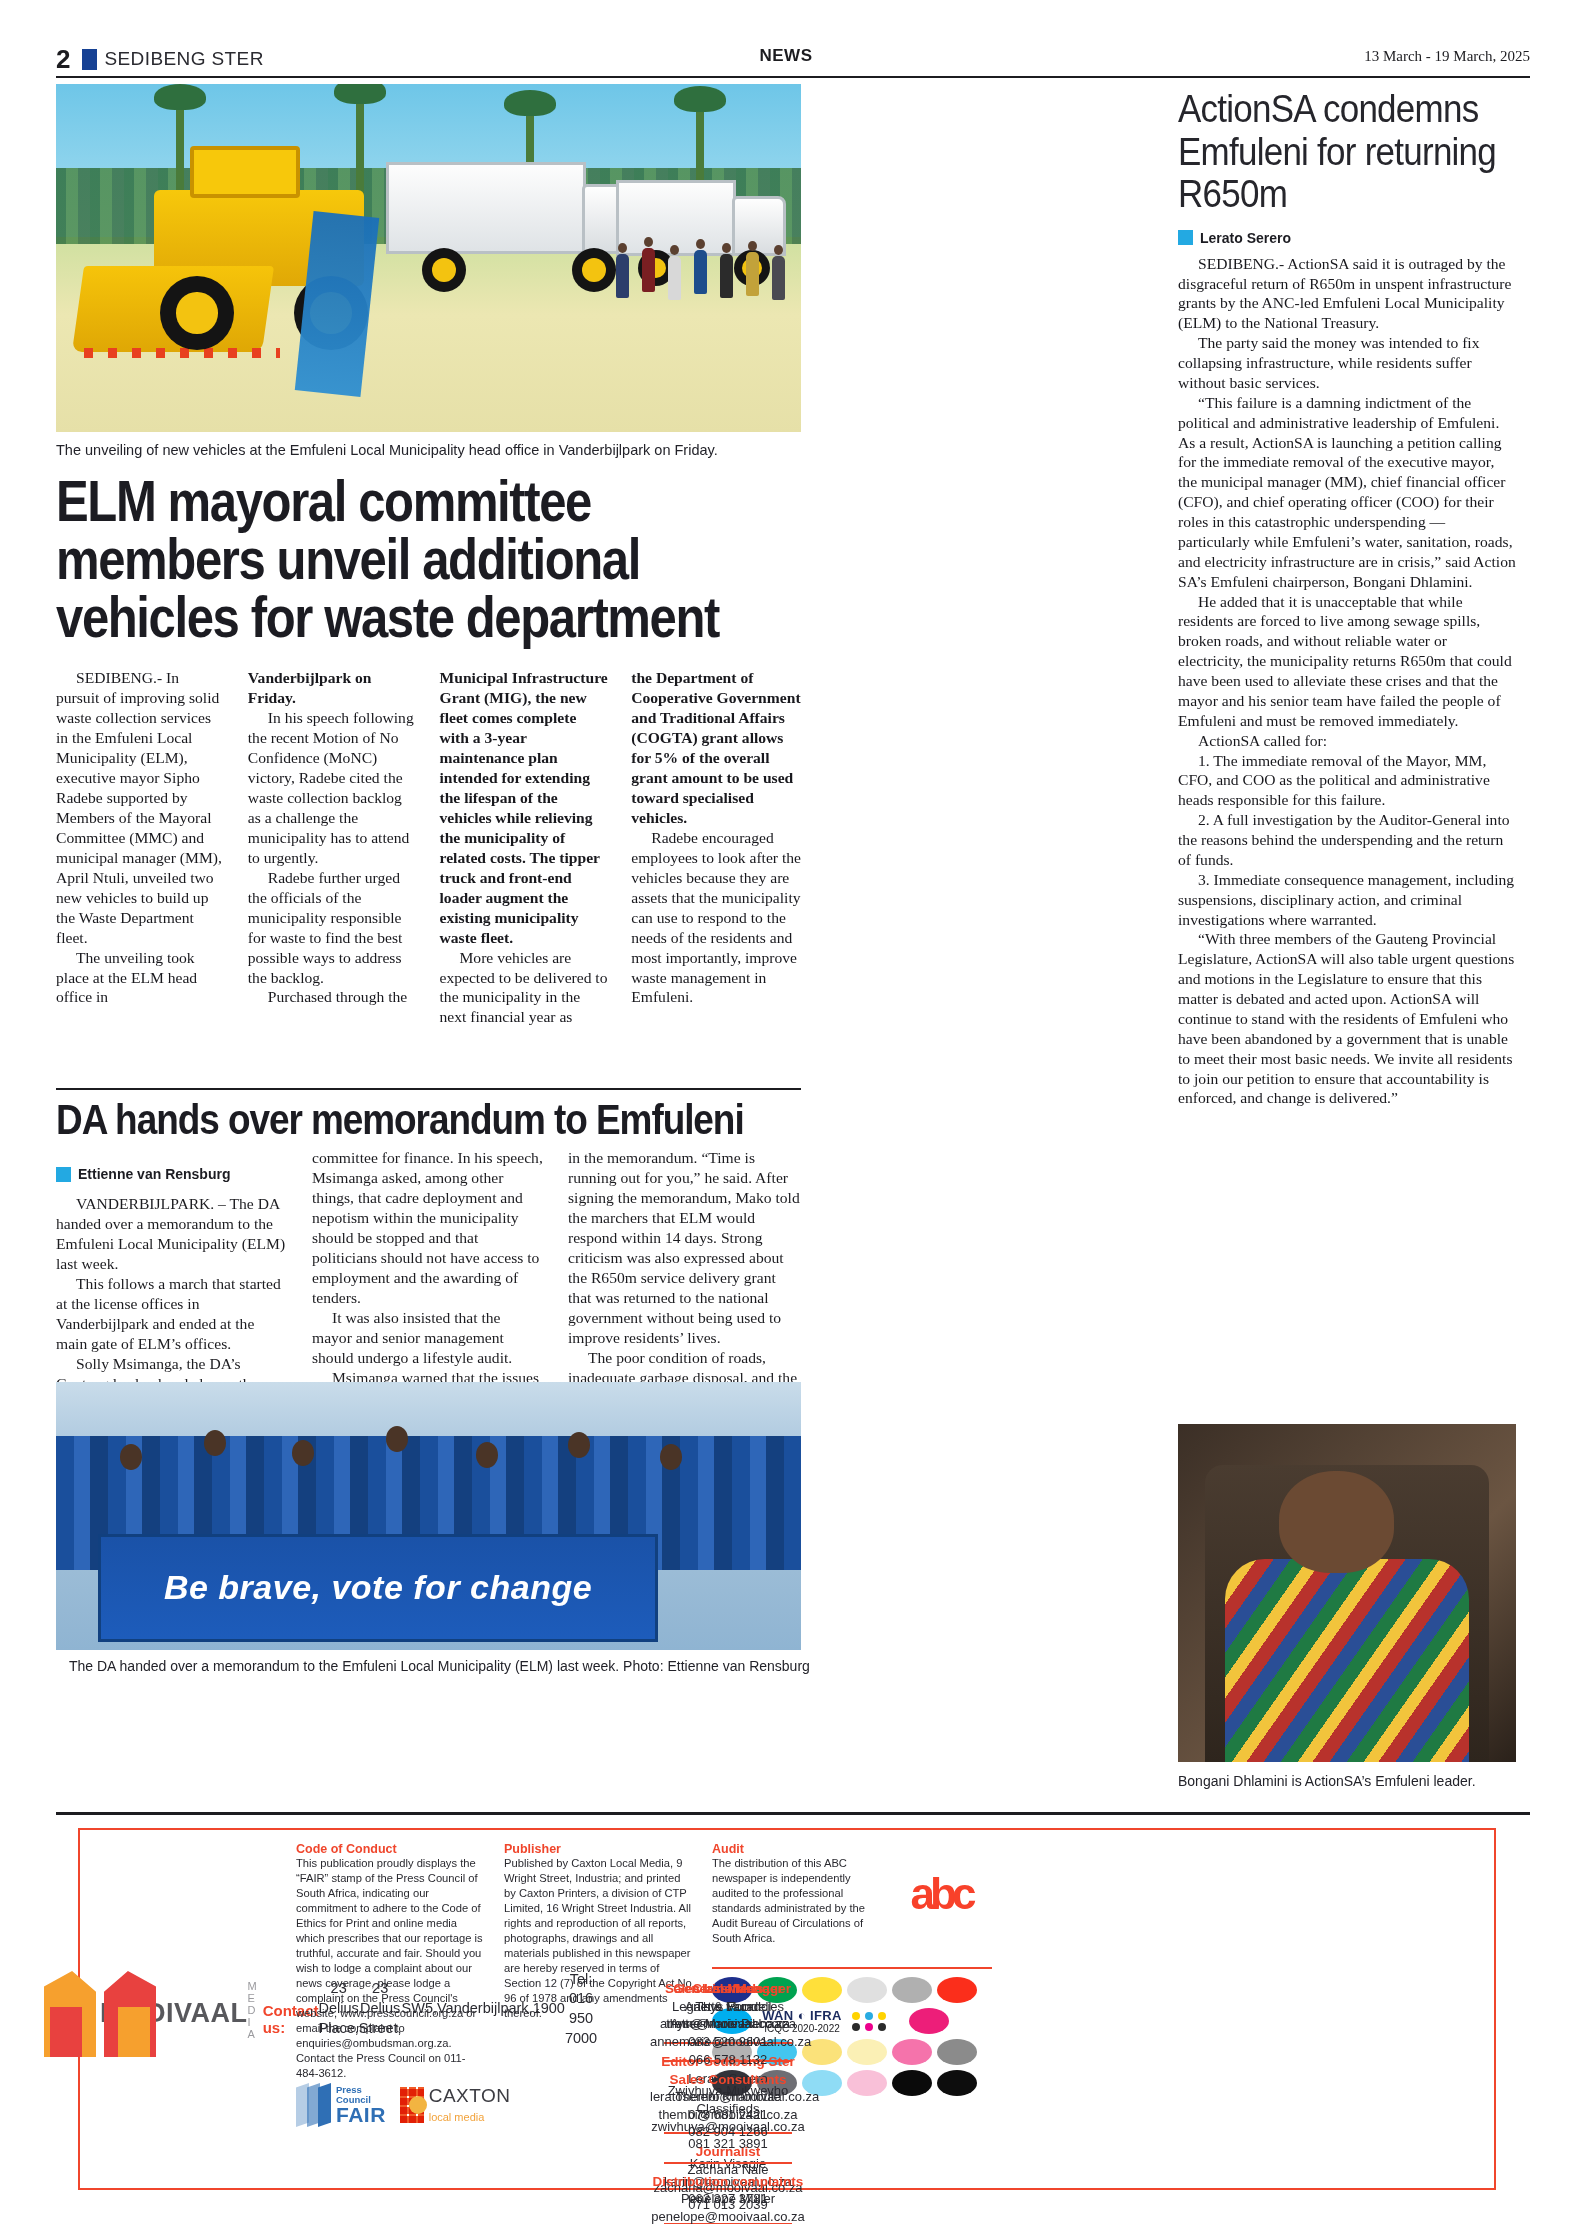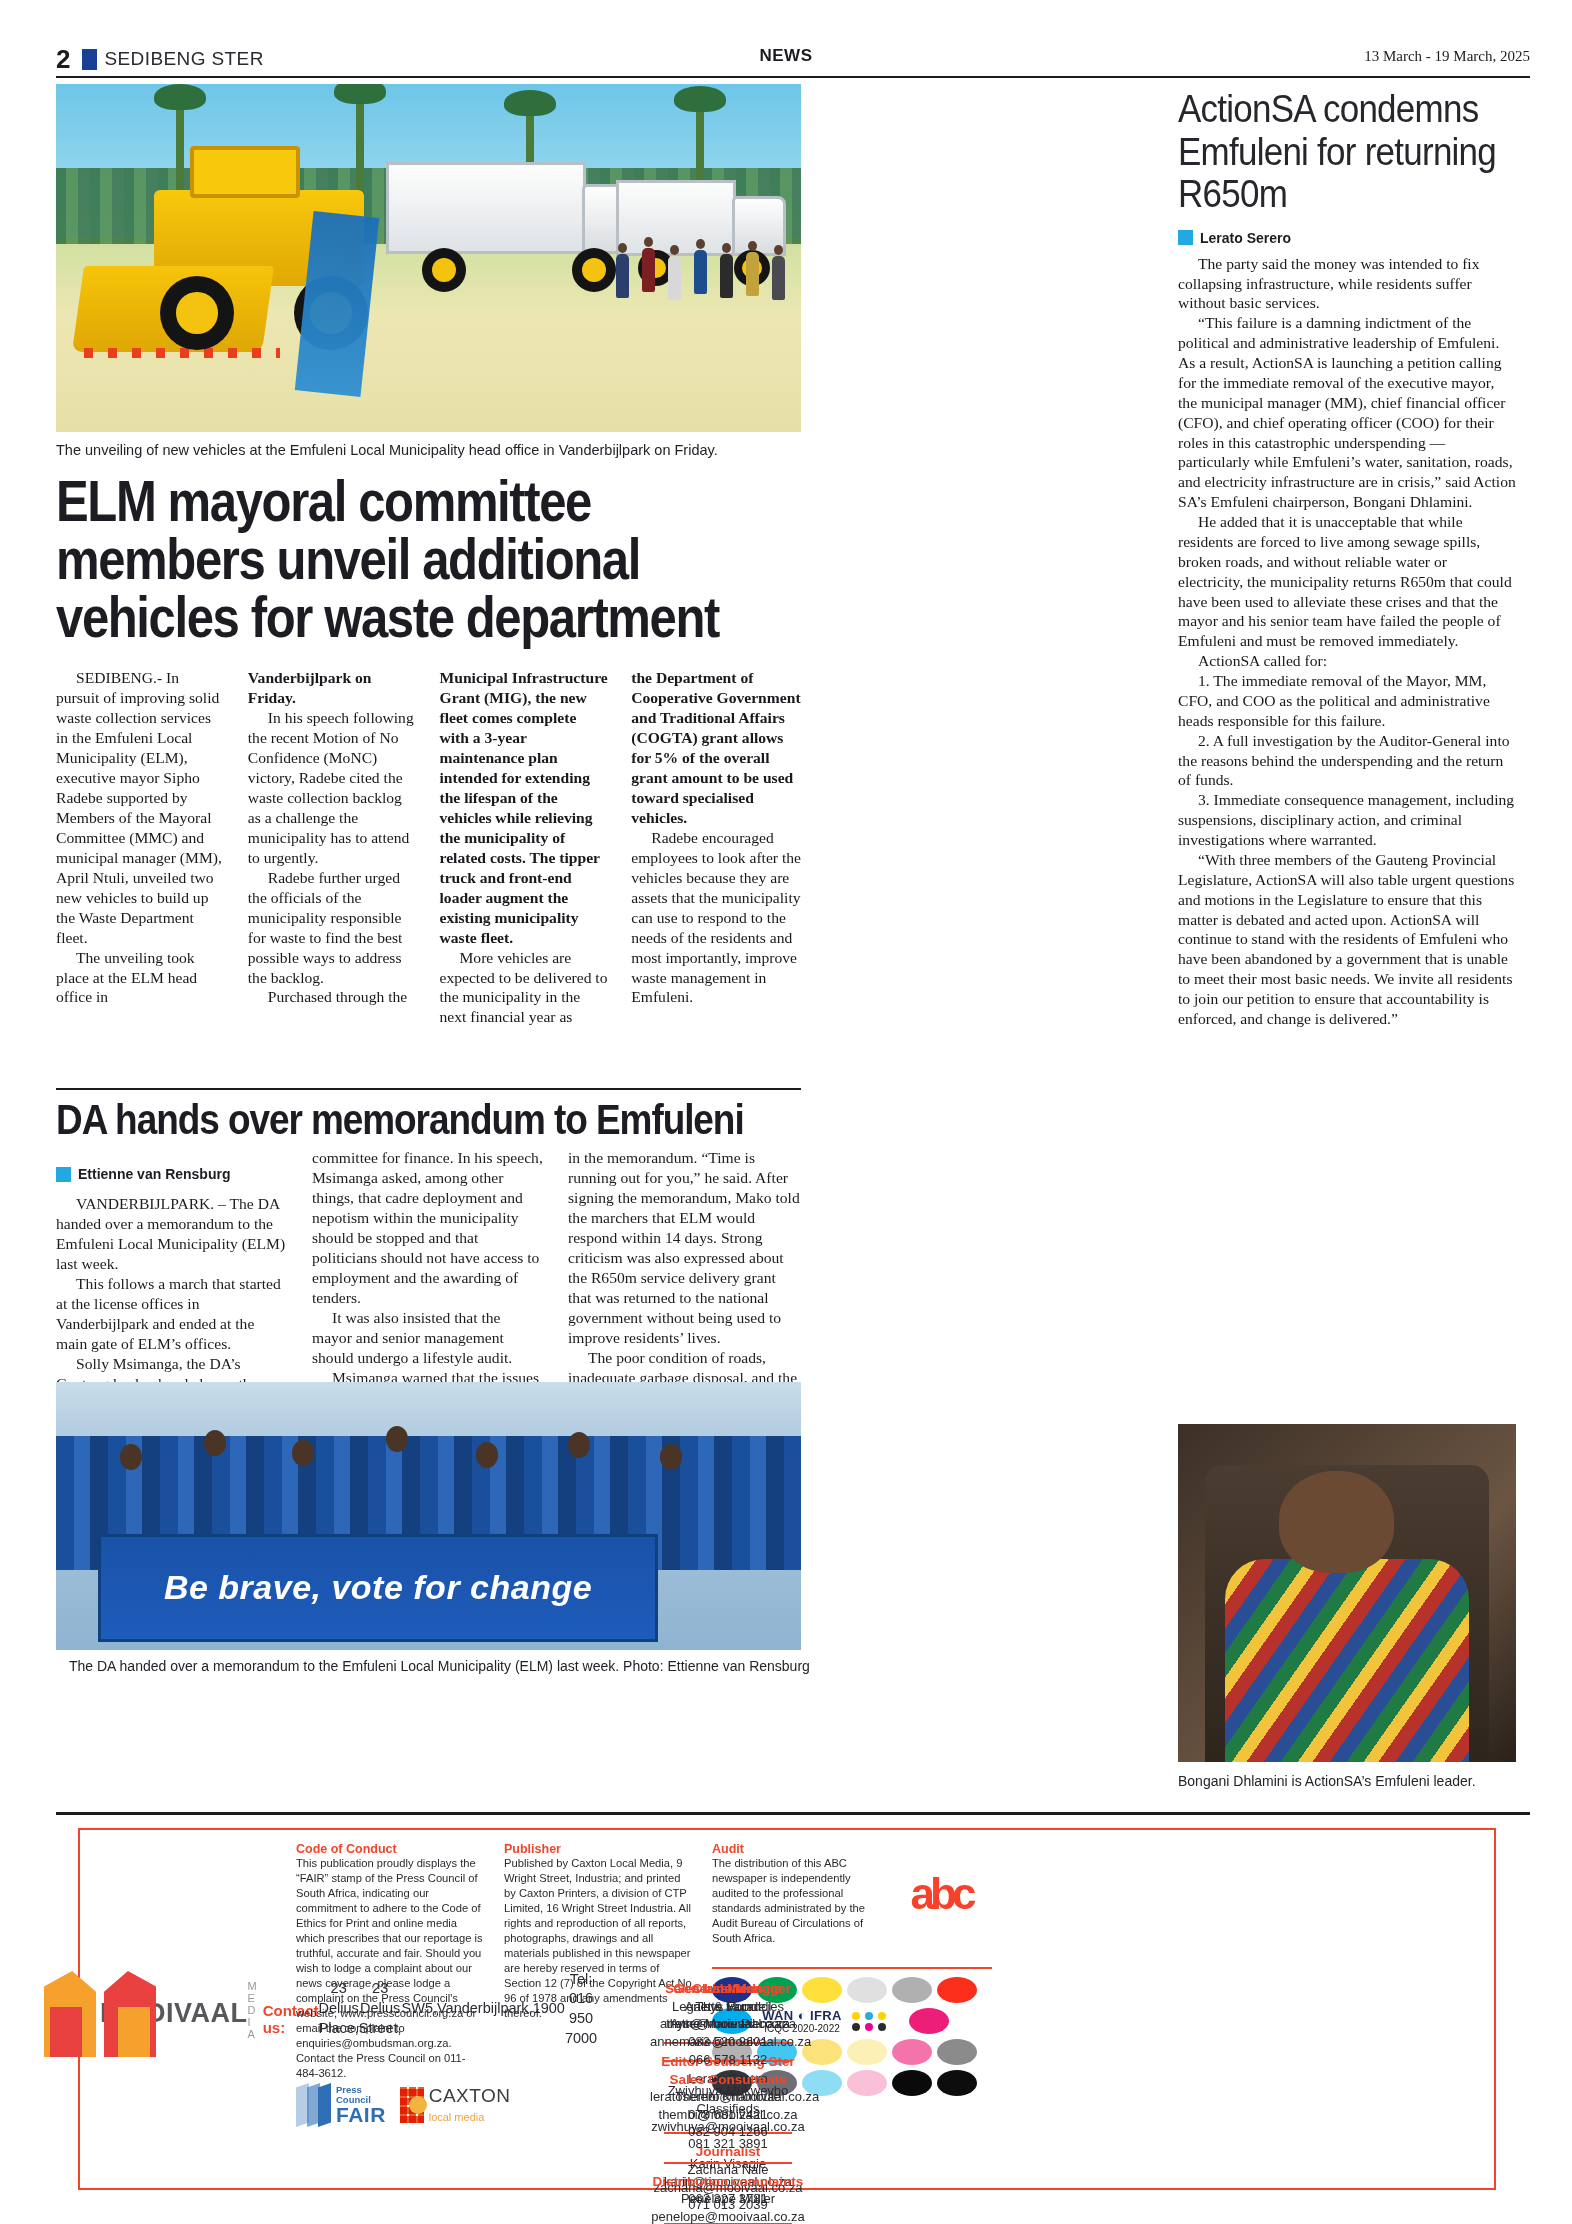--- a/index.html
+++ b/index.html
@@ -388,20 +388,21 @@
     </div>
   </div>
   <div class="dp-caption">The DA handed over a memorandum to the Emfuleni Local Municipality (ELM) last week. Photo: Ettienne van Rensburg</div>
 
   <div class="right-col">
     <div class="headline-right">ActionSA condemns Emfuleni for returning R650m</div>
     <div class="byline">
       <span class="sq"></span>
       <span class="nm">Lerato Serero</span>
     </div>
+    <p>SEDIBENG.- ActionSA said it is outraged by the disgraceful return of R650m in unspent infrastructure grants by the ANC-led Emfuleni Local Municipality (ELM) to the National Treasury.</p>
     <p>The party said the money was intended to fix collapsing infrastructure, while residents suffer without basic services.</p>
     <p>“This failure is a damning indictment of the political and administrative leadership of Emfuleni. As a result, ActionSA is launching a petition calling for the immediate removal of the executive mayor, the municipal manager (MM), chief financial officer (CFO), and chief operating officer (COO) for their roles in this catastrophic underspending — particularly while Emfuleni’s water, sanitation, roads, and electricity infrastructure are in crisis,” said Action SA’s Emfuleni chairperson, Bongani Dhlamini.</p>
     <p>He added that it is unacceptable that while residents are forced to live among sewage spills, broken roads, and without reliable water or electricity, the municipality returns R650m that could have been used to alleviate these crises and that the mayor and his senior team have failed the people of Emfuleni and must be removed immediately.</p>
     <p>ActionSA called for:</p>
     <p>1. The immediate removal of the Mayor, MM, CFO, and COO as the political and administrative heads responsible for this failure.</p>
     <p>2. A full investigation by the Auditor-General into the reasons behind the underspending and the return of funds.</p>
     <p>3. Immediate consequence management, including suspensions, disciplinary action, and criminal investigations where warranted.</p>
     <p>“With three members of the Gauteng Provincial Legislature, ActionSA will also table urgent questions and motions in the Legislature to ensure that this matter is debated and acted upon. ActionSA will continue to stand with the residents of Emfuleni who have been abandoned by a government that is unable to meet their most basic needs. We invite all residents to join our petition to ensure that accountability is enforced, and change is delivered.”</p>
   </div>
 

